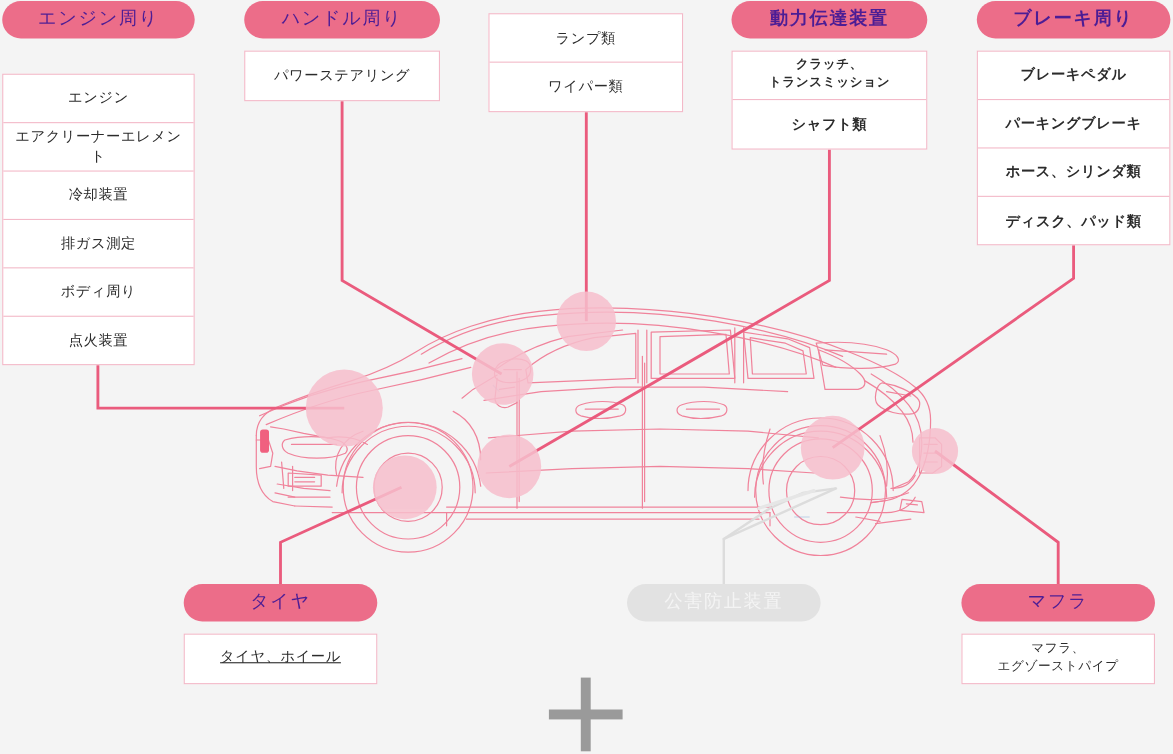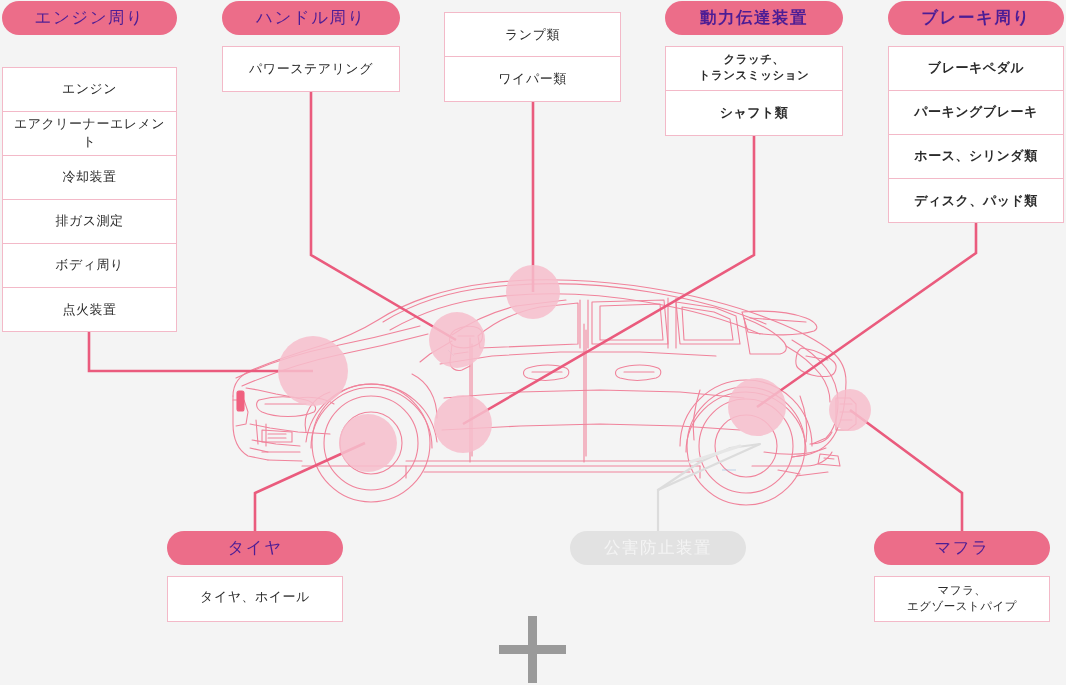--- a/index.html
+++ b/index.html
@@ -70,21 +70,21 @@
   #g-power{left:665px;top:1px;width:178px;font-weight:bold;}
   #g-power .items{height:90px;}
   #g-power .item{height:44px;text-align:center;}
 
   #g-brake{left:888px;top:1px;width:176px;font-weight:bold;}
   #g-brake .items{height:177px;}
   #g-brake .item{height:44px;}
 
   #g-tire{left:167px;top:531px;width:176px;}
   #g-tire .items{height:46px;}
-  #g-tire .item{height:40px;}
+  #g-tire .item{height:40px;text-decoration:underline;}
 
   #g-pollution{left:570px;top:531px;width:176px;}
 
   #g-muffler{left:874px;top:531px;width:176px;}
   #g-muffler .items{height:46px;}
   #g-muffler .item{height:44px;}
 
   
   #plus{position:absolute;left:499px;top:616px;width:67px;height:67px;z-index:6;}
   #plus .bar{position:absolute;background:#9a9a9a;}

